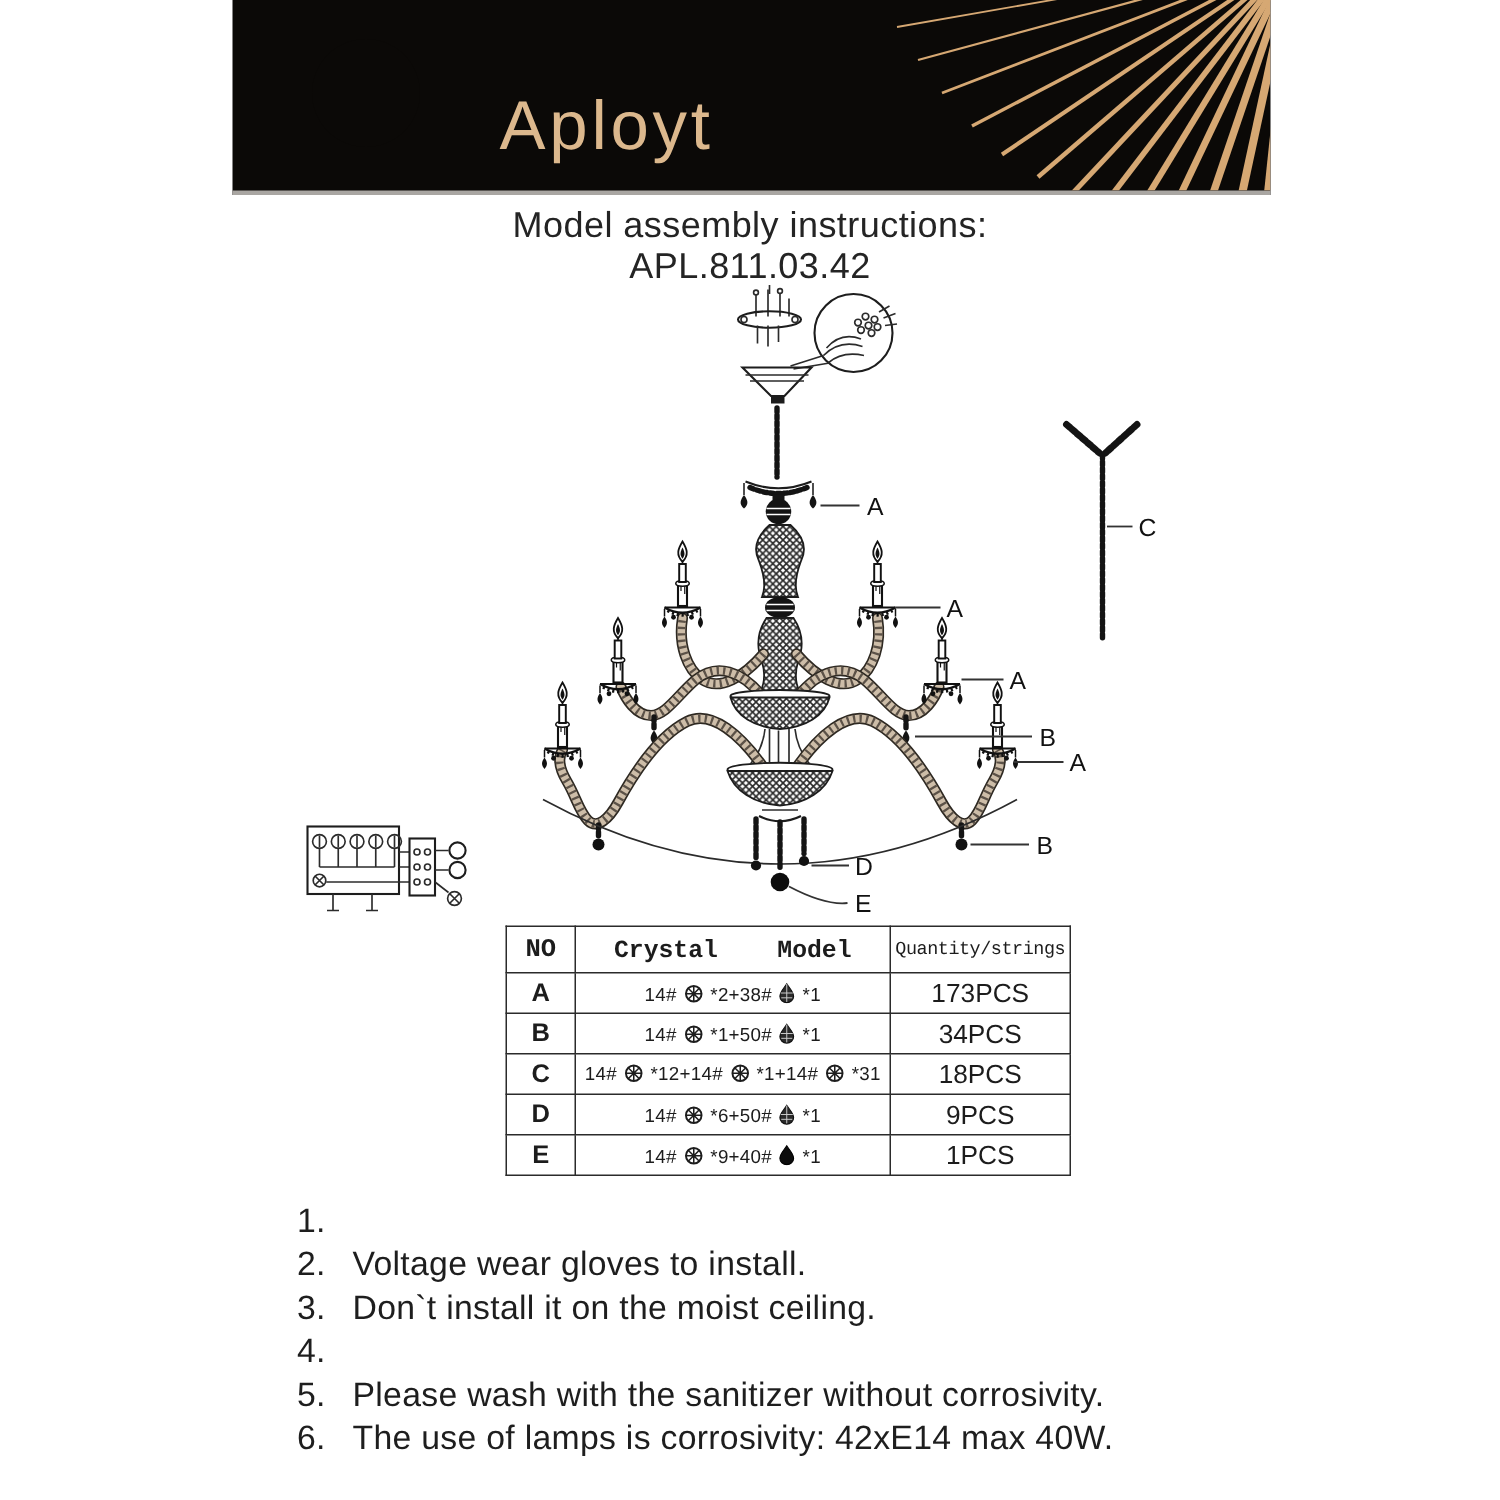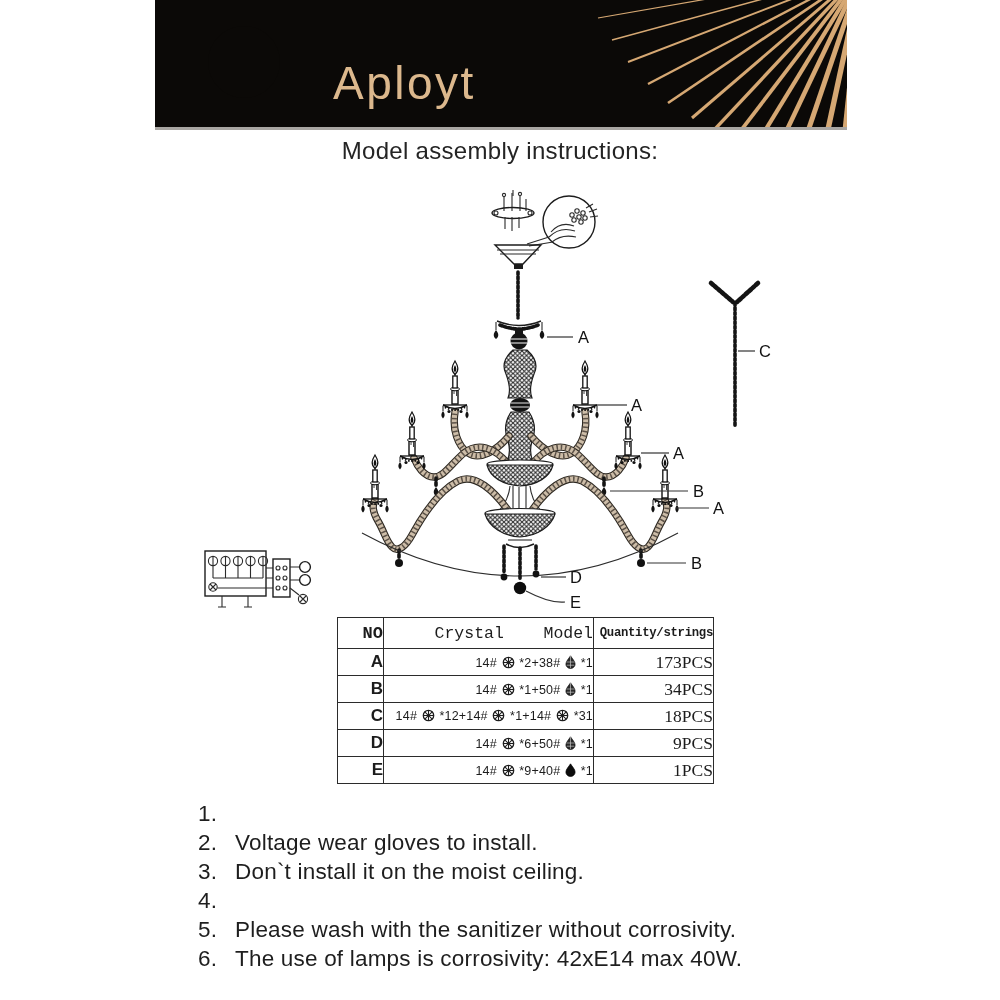--- a/index.html
+++ b/index.html
@@ -30,29 +30,29 @@
   .tl{fill:none;stroke:#2b2b2b;stroke-width:1.1;}
   .bead{fill:none;stroke:#141414;stroke-width:3.6;stroke-dasharray:2.6 2;stroke-linecap:round;}
   .armA{fill:none;stroke:#2e2922;stroke-width:7.4;stroke-linecap:round;}
   .armB{fill:none;stroke:#cdbda8;stroke-width:5.2;stroke-linecap:round;}
   .armC{fill:none;stroke:#5c5248;stroke-width:5.2;stroke-dasharray:1.5 2.8;}
   .ld{stroke:#333;stroke-width:1.2;fill:none;}
   .lbl{font-family:"Liberation Sans",sans-serif;font-size:16.5px;fill:#111;}
 
   
   .parts{position:absolute;left:337px;top:617px;border-collapse:collapse;table-layout:fixed;}
-  .parts th,.parts td{border:1.5px solid #2b2b2b;padding:0;text-align:right;vertical-align:middle;color:#1c1c1c;}
+  .parts th,.parts td{border:1.5px solid #2b2b2b;padding:0;text-align:center;vertical-align:middle;color:#1c1c1c;}
   .parts thead tr{height:31px;}
   .parts tbody tr{height:27px;}
   .h-no{font-family:"Liberation Mono",monospace;font-size:17px;font-weight:700;}
-  .h-model{font-family:"Liberation Mono",monospace;font-size:16.5px;font-weight:400;white-space:pre;}
-  .h-qty{font-family:"Liberation Mono",monospace;font-size:12.3px;font-weight:700;letter-spacing:-0.3px;}
+  .h-model{font-family:"Liberation Mono",monospace;font-size:16.5px;font-weight:700;white-space:pre;}
+  .h-qty{font-family:"Liberation Mono",monospace;font-size:12.3px;font-weight:400;letter-spacing:-0.3px;}
   .c-no{font-size:17px;font-weight:600;}
   .c-model{font-size:12.5px;font-weight:400;letter-spacing:0.2px;}
-  .c-qty{font-family:Liberation Serif, serif;font-size:17.5px;margin-top:28px;}
+  .c-qty{font-family:Liberation Sans, sans-serif;font-size:17.5px;margin-top:28px;}
   .ci{vertical-align:-2px;margin:0 1px;}
 
   
   .inst{position:absolute;left:198px;top:799px;margin:0;padding:0;list-style:none;
         font-size:22.5px;color:#1e1e1e;letter-spacing:0.2px;}
   .inst li{display:flex;height:29px;line-height:29px;}
   .inst .n{width:37px;flex:0 0 37px;}
 </style>
 </head>
 <body>
@@ -76,20 +76,21 @@
         <line x1="707" y1="-28" x2="630" y2="134" stroke-width="4.6"></line>
         <line x1="707" y1="-28" x2="652" y2="134" stroke-width="5"></line>
         <line x1="707" y1="-28" x2="672" y2="134" stroke-width="5.4"></line>
         <line x1="707" y1="-28" x2="690" y2="134" stroke-width="5.8"></line>
       </g>
     </svg>
   </div>
 
   <div class="title">
     <div>Model assembly instructions:</div>
+    <div>APL.811.03.42</div>
   </div>
 
   <svg class="diagram" viewBox="0 0 1000 1000">
     <defs>
       <pattern id="lat" width="4.5" height="4.5" patternUnits="userSpaceOnUse">
         <rect width="4.5" height="4.5" fill="#ffffff"></rect>
         <path d="M0,4.5 L4.5,0 M0,0 L4.5,4.5" stroke="#2a2a2a" stroke-width="1.1"></path>
       </pattern>
       <path id="tdrop" d="M0,0 C2.6,3.4 3.4,6.2 0,9 C-3.4,6.2 -2.6,3.4 0,0 Z" fill="#141414"></path>
       <g id="candle">

